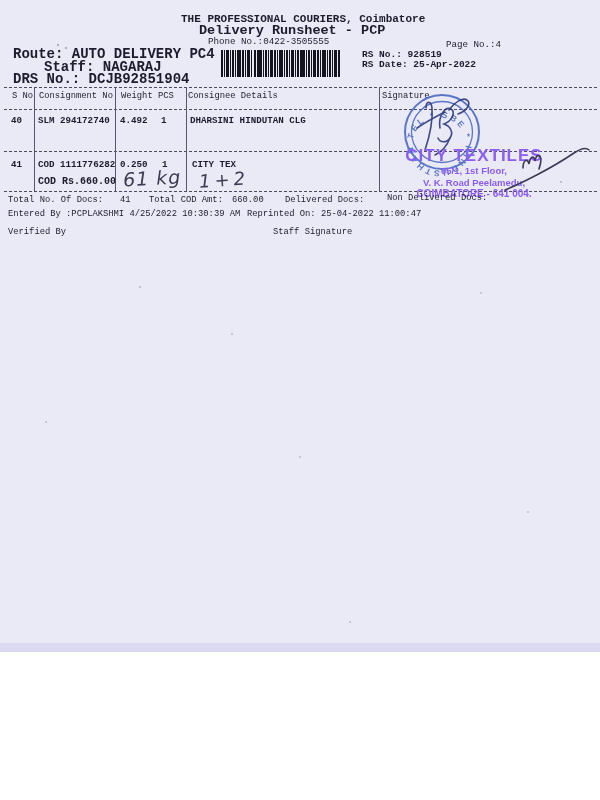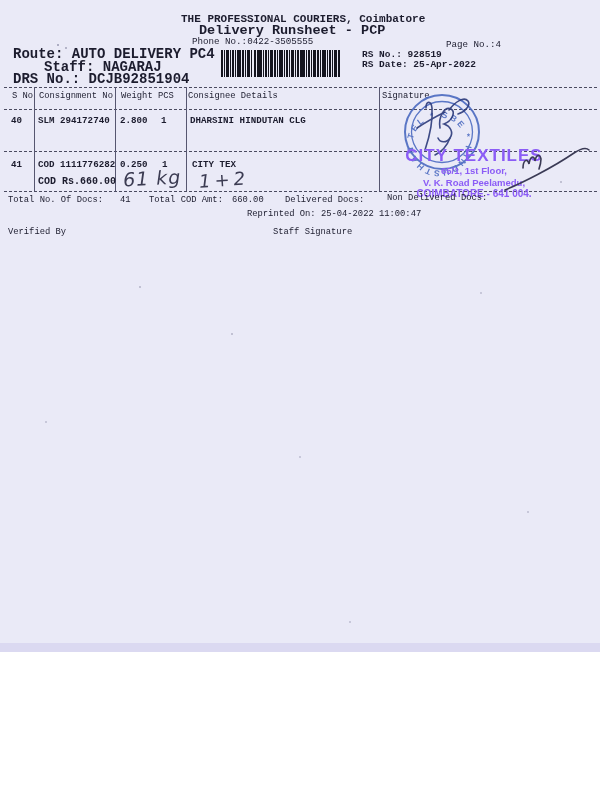--- a/index.html
+++ b/index.html
@@ -38,21 +38,21 @@
   .bottom-strip{position:absolute;left:0;right:0;bottom:0;height:9px;background:#dbd9f1;}
   svg{position:absolute;overflow:visible;}
 </style>
 </head>
 <body>
 
 <div class="page">
 
   <div class="t b sz11" style="left:181px;top:13px;">THE PROFESSIONAL COURIERS, Coimbatore</div>
   <div class="t b sz135" style="left:199px;top:24px;">Delivery Runsheet - PCP</div>
-  <div class="t sz92" style="left:192px;top:37px;">Phone No.:0422-3505555</div>
+  <div class="t sz92" style="left:208px;top:37px;">Phone No.:0422-3505555</div>
   <div class="t sz92" style="left:446px;top:40px;">Page No.:4</div>
   <div class="t b sz10" style="left:13px;top:47px;">Route: AUTO DELIVERY PC4</div>
   <div class="t b sz10" style="left:13px;top:59.5px;margin-left:31px;">Staff: NAGARAJ</div>
   <div class="t b sz10" style="left:13px;top:72px;">DRS No.: DCJB92851904</div>
   <div class="t b sz95" style="left:362px;top:50px;">RS No.: 928519</div>
   <div class="t b sz95" style="left:362px;top:60px;">RS Date: 25-Apr-2022</div>
 
   <svg style="left:221px;top:50px;" width="119" height="27" viewBox="0 0 119 27">
     <g fill="#14141f">
       <rect x="0" width="2" height="27"></rect>
@@ -108,21 +108,21 @@
 
   <div class="t sz88" style="left:12px;top:91.5px;">S No</div>
   <div class="t sz88" style="left:39px;top:91.5px;">Consignment No</div>
   <div class="t sz88" style="left:121px;top:91.5px;">Weight</div>
   <div class="t sz88" style="left:158px;top:91.5px;">PCS</div>
   <div class="t sz88" style="left:188px;top:91.5px;">Consignee Details</div>
   <div class="t sz88" style="left:382px;top:91.5px;">Signature</div>
 
   <div class="t b sz92" style="left:11px;top:115.5px;">40</div>
   <div class="t b sz92" style="left:38px;top:115.5px;">SLM 294172740</div>
-  <div class="t b sz92" style="left:120px;top:115.5px;">2.800</div>
+  <div class="t b sz92" style="left:120px;top:115.5px;">4.492</div>
   <div class="t b sz92" style="left:161px;top:115.5px;">1</div>
   <div class="t b sz92" style="left:190px;top:115.5px;">DHARSINI HINDUTAN CLG</div>
 
   <div class="t b sz92" style="left:11px;top:159.5px;">41</div>
   <div class="t b sz92" style="left:38px;top:159.5px;">COD 1111776282</div>
   <div class="t b sz92" style="left:120px;top:159.5px;">0.250</div>
   <div class="t b sz92" style="left:162px;top:159.5px;">1</div>
   <div class="t b sz92" style="left:192px;top:159.5px;">CITY TEX</div>
   <div class="t b sz8" style="left:38px;top:176px;">COD Rs.660.00</div>
 
@@ -161,19 +161,20 @@
       <path d="M505,190 C522,183 552,168 574,153 C580,149 586,147 589,150"></path>
     </g>
   </svg>
 
   <div class="t sz88" style="left:8px;top:195.5px;">Total No. Of Docs:</div>
   <div class="t sz88" style="left:120px;top:195.5px;">41</div>
   <div class="t sz88" style="left:149px;top:195.5px;">Total COD Amt:</div>
   <div class="t sz88" style="left:232px;top:195.5px;">660.00</div>
   <div class="t sz88" style="left:285px;top:195.5px;">Delivered Docs:</div>
   <div class="t sz88" style="left:387px;top:193.5px;">Non Delivered Docs:</div>
+  <div class="t sz88" style="left:8px;top:209.5px;">Entered By :PCPLAKSHMI 4/25/2022 10:30:39 AM</div>
   <div class="t sz88" style="left:247px;top:209.5px;">Reprinted On: 25-04-2022 11:00:47</div>
   <div class="t sz88" style="left:8px;top:228px;">Verified By</div>
   <div class="t sz88" style="left:273px;top:228px;">Staff Signature</div>
 
   <div class="specks"></div>
   <div class="bottom-strip"></div>
 </div>
 
 </body></html>

